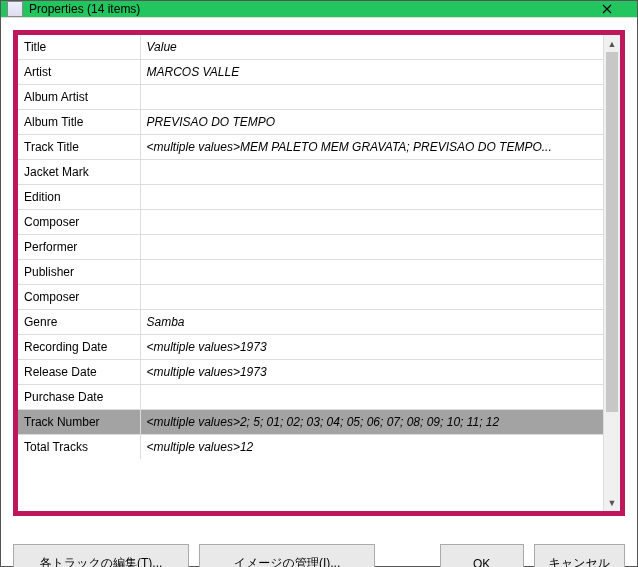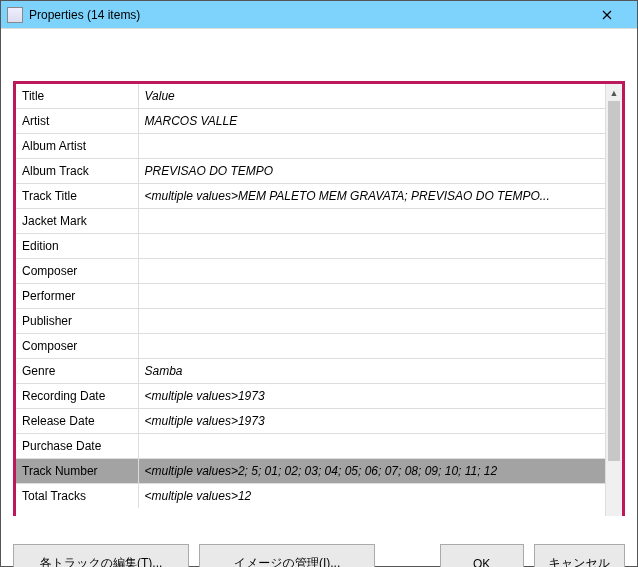--- a/index.html
+++ b/index.html
@@ -12,26 +12,26 @@
   }
   .window {
     width: 638px;
     height: 567px;
     border: 1px solid #555;
     display: flex;
     flex-direction: column;
     background: #fff;
   }
   .titlebar {
-    height: 28px;
+    height: 17px;
     display: flex;
     align-items: center;
     padding: 0 8px 0 6px;
     border-bottom: 1px solid #ddd;
-    background: #7dd3fc;
+    background: #22c55e;
   }
   .titlebar .app-icon {
     width: 16px; height: 16px;
     border: 1px solid #888;
     background: linear-gradient(#eef,#dde);
     margin-right: 6px;
   }
   .titlebar .title-text {
     flex: 1;
     color: #000;
@@ -48,25 +48,24 @@
   }
 
   .content-area {
     flex: 1;
     padding: 12px 12px 0 12px;
     overflow: hidden;
   }
   .grid-wrap {
     width: 100%;
     height: 100%;
-    border: 3px solid #be185d;
+    border: 5px solid #be185d;
     position: relative;
     overflow: hidden;
     display: flex;
-    margin-top: 40px;
   }
   .grid-scroll {
     flex: 1;
     overflow: hidden;
   }
   table.props {
     border-collapse: collapse;
     width: 100%;
   }
   table.props td {
@@ -158,21 +157,21 @@
               </tr>
               <tr>
                 <td class="key">Artist</td>
                 <td class="val">MARCOS VALLE</td>
               </tr>
               <tr>
                 <td class="key">Album Artist</td>
                 <td class="val"></td>
               </tr>
               <tr>
-                <td class="key">Album Track</td>
+                <td class="key">Album Title</td>
                 <td class="val">PREVISAO DO TEMPO</td>
               </tr>
               <tr>
                 <td class="key">Track Title</td>
                 <td class="val">&lt;multiple values&gt;MEM PALETO MEM GRAVATA; PREVISAO DO TEMPO...</td>
               </tr>
               <tr>
                 <td class="key">Jacket Mark</td>
                 <td class="val"></td>
               </tr>

